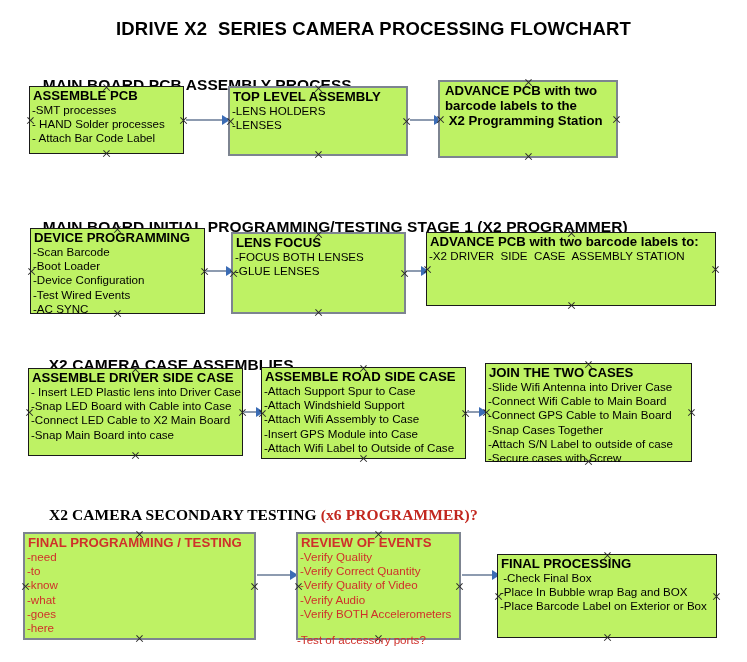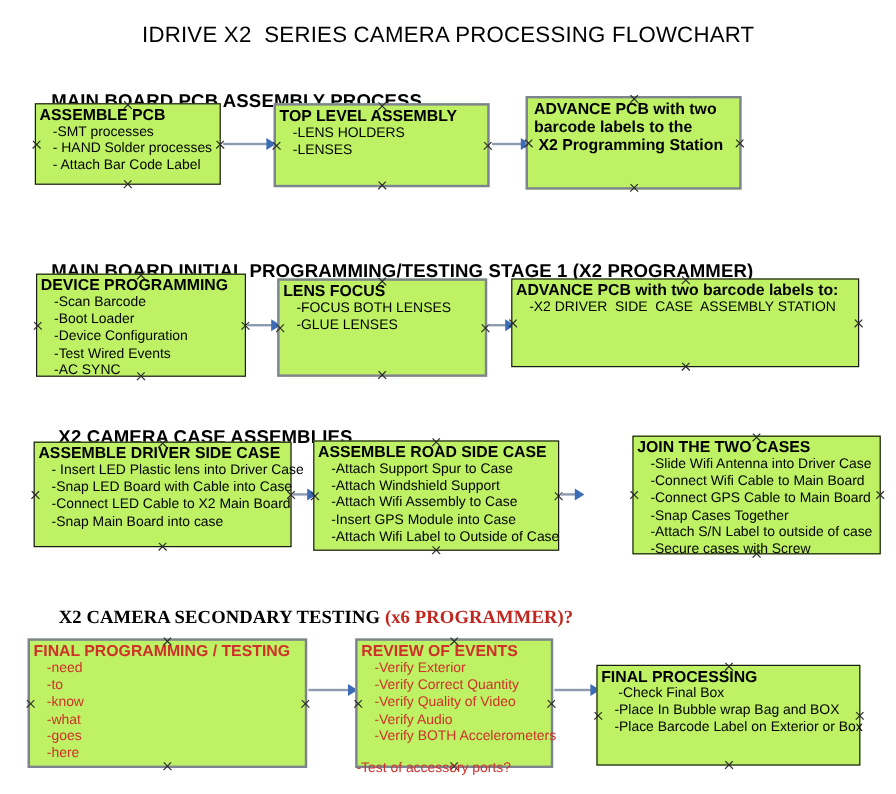--- a/index.html
+++ b/index.html
@@ -20,21 +20,21 @@
     left: 0; top: 0;
     width: 747px;
     height: 662px;
   }
   .doc-title {
     position: absolute;
     left: 0; top: 18px;
     width: 747px;
     text-align: center;
     font-size: 18.5px;
-    font-weight: normal;
+    font-weight: bold;
     letter-spacing: 0.2px;
     white-space: pre;
   }
   .section-header {
     position: absolute;
     font-size: 15.5px;
     font-weight: bold;
     white-space: pre;
     letter-spacing: 0.1px;
   }
@@ -59,21 +59,21 @@
     font-weight: bold;
     font-size: 13.2px;
     line-height: 15px;
     white-space: pre;
     padding: 1px 0 0 3px;
   }
   .node .node-line {
     font-size: 11.6px;
     line-height: 14.2px;
     white-space: pre;
-    padding-left: 14px;
+    padding-left: 2px;
   }
   .node.red .node-title,
   .node.red .node-line {
     color: #cf302a;
   }
 
   
   .handle {
     position: absolute;
     width: 9px;
@@ -232,21 +232,21 @@
     <div class="node-line">-Attach Wifi Label to Outside of Case</div>
     <div class="handle" style="left:50%; top:0;"></div>
     <div class="handle" style="left:50%; top:100%;"></div>
     <div class="handle" style="left:0; top:50%;"></div>
     <div class="handle" style="left:100%; top:50%;"></div>
   </div>
 
   <div class="connector" style="left:467px; top:411px; width:18px;"></div>
   <div class="arrowhead" style="left:479px; top:407px;"></div>
 
-  <div class="node border-thin" style="left:485px; top:363px; width:207px; height:99px;margin-left:42px;">
+  <div class="node border-thin" style="left:485px; top:363px; width:207px; height:99px;">
     <div class="node-title">JOIN THE TWO CASES</div>
     <div class="node-line">-Slide Wifi Antenna into Driver Case</div>
     <div class="node-line">-Connect Wifi Cable to Main Board</div>
     <div class="node-line">-Connect GPS Cable to Main Board</div>
     <div class="node-line">-Snap Cases Together</div>
     <div class="node-line">-Attach S/N Label to outside of case</div>
     <div class="node-line">-Secure cases with Screw</div>
     <div class="handle" style="left:50%; top:0;"></div>
     <div class="handle" style="left:50%; top:100%;"></div>
     <div class="handle" style="left:0; top:50%;"></div>
@@ -269,21 +269,21 @@
     <div class="handle" style="left:50%; top:100%;"></div>
     <div class="handle" style="left:0; top:50%;"></div>
     <div class="handle" style="left:100%; top:50%;"></div>
   </div>
 
   <div class="connector" style="left:257px; top:574px; width:36px;"></div>
   <div class="arrowhead" style="left:290px; top:570px;"></div>
 
   <div class="node border-gray red" style="left:296px; top:532px; width:165px; height:108px;">
     <div class="node-title">REVIEW OF EVENTS</div>
-    <div class="node-line">-Verify Exterior</div>
+    <div class="node-line">-Verify Quality</div>
     <div class="node-line">-Verify Correct Quantity</div>
     <div class="node-line">-Verify Quality of Video</div>
     <div class="node-line">-Verify Audio</div>
     <div class="node-line">-Verify BOTH Accelerometers</div>
     <div class="handle" style="left:50%; top:0;"></div>
     <div class="handle" style="left:50%; top:100%;"></div>
     <div class="handle" style="left:0; top:50%;"></div>
     <div class="handle" style="left:100%; top:50%;"></div>
   </div>
 

